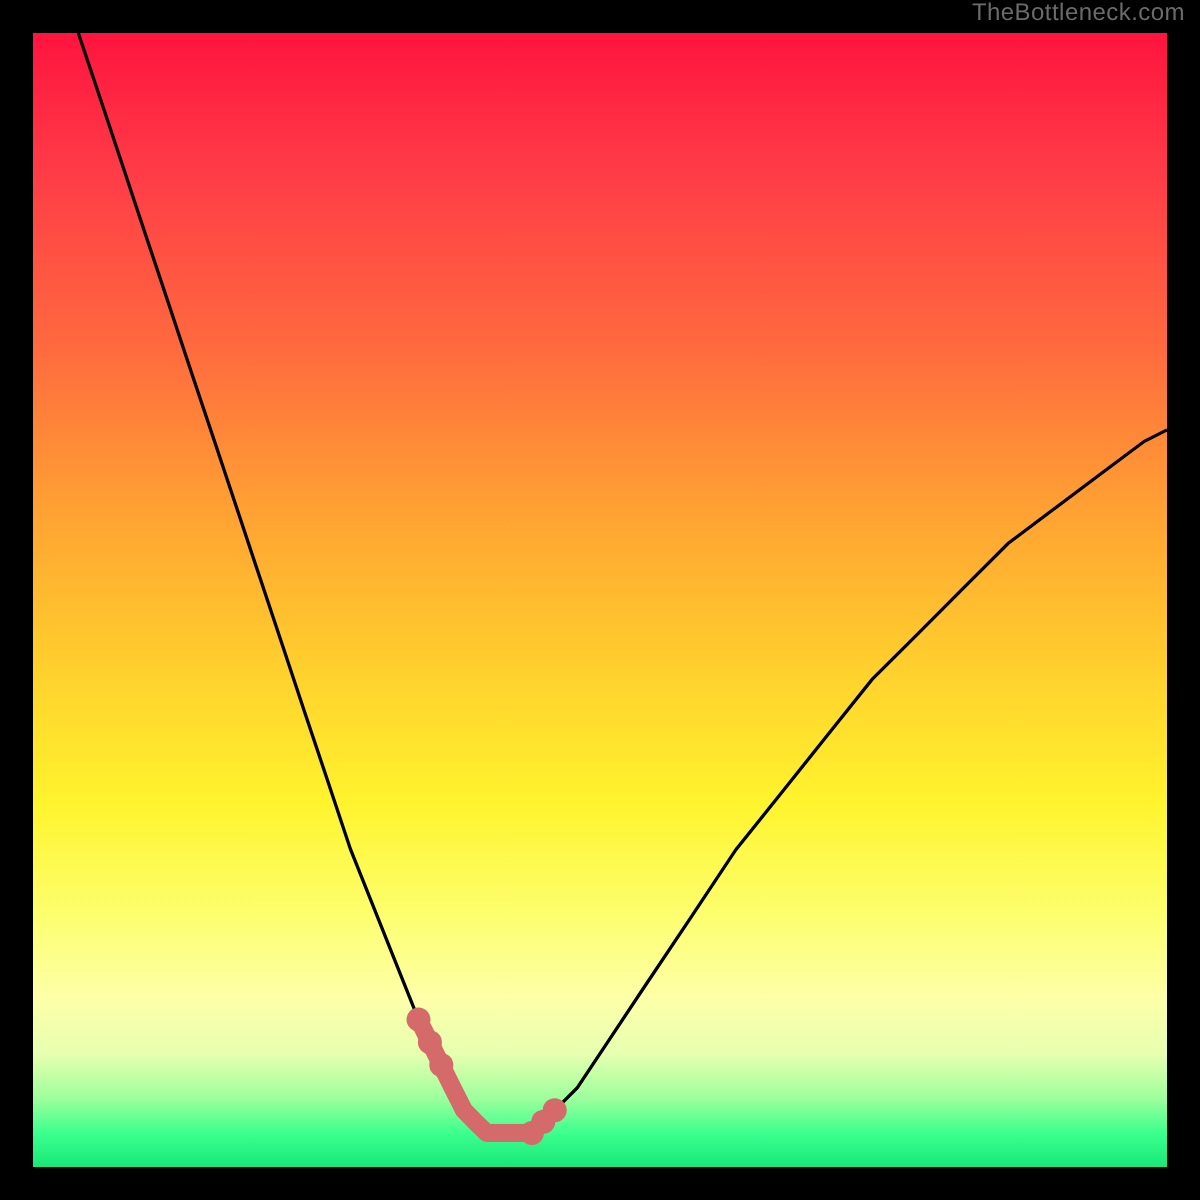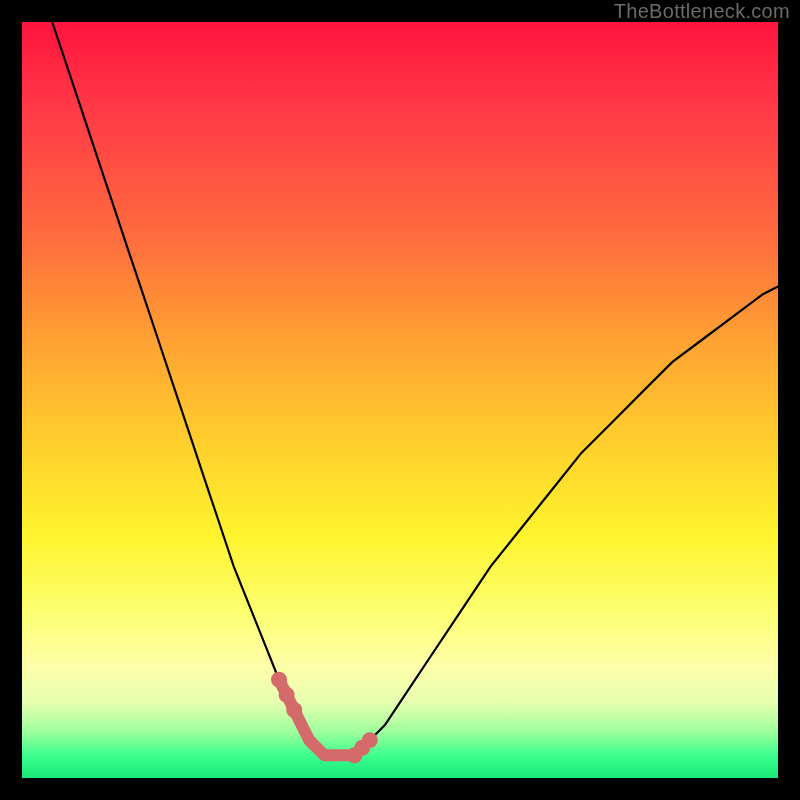--- a/index.html
+++ b/index.html
@@ -39,21 +39,21 @@
       #9cff9c 94%,
       #3cff8e 97%,
       #17e878 100%
     );
   }
   .watermark {
     position: absolute;
     top: 0px;
     right: 10px;
     color: #6b6b6b;
-    font-size: 20px;
+    font-size: 16px;
     font-weight: 500;
     letter-spacing: 0.3px;
     user-select: none;
   }
   svg.curve {
     position: absolute;
     top: 0;
     left: 0;
     width: 756px;
     height: 756px;

